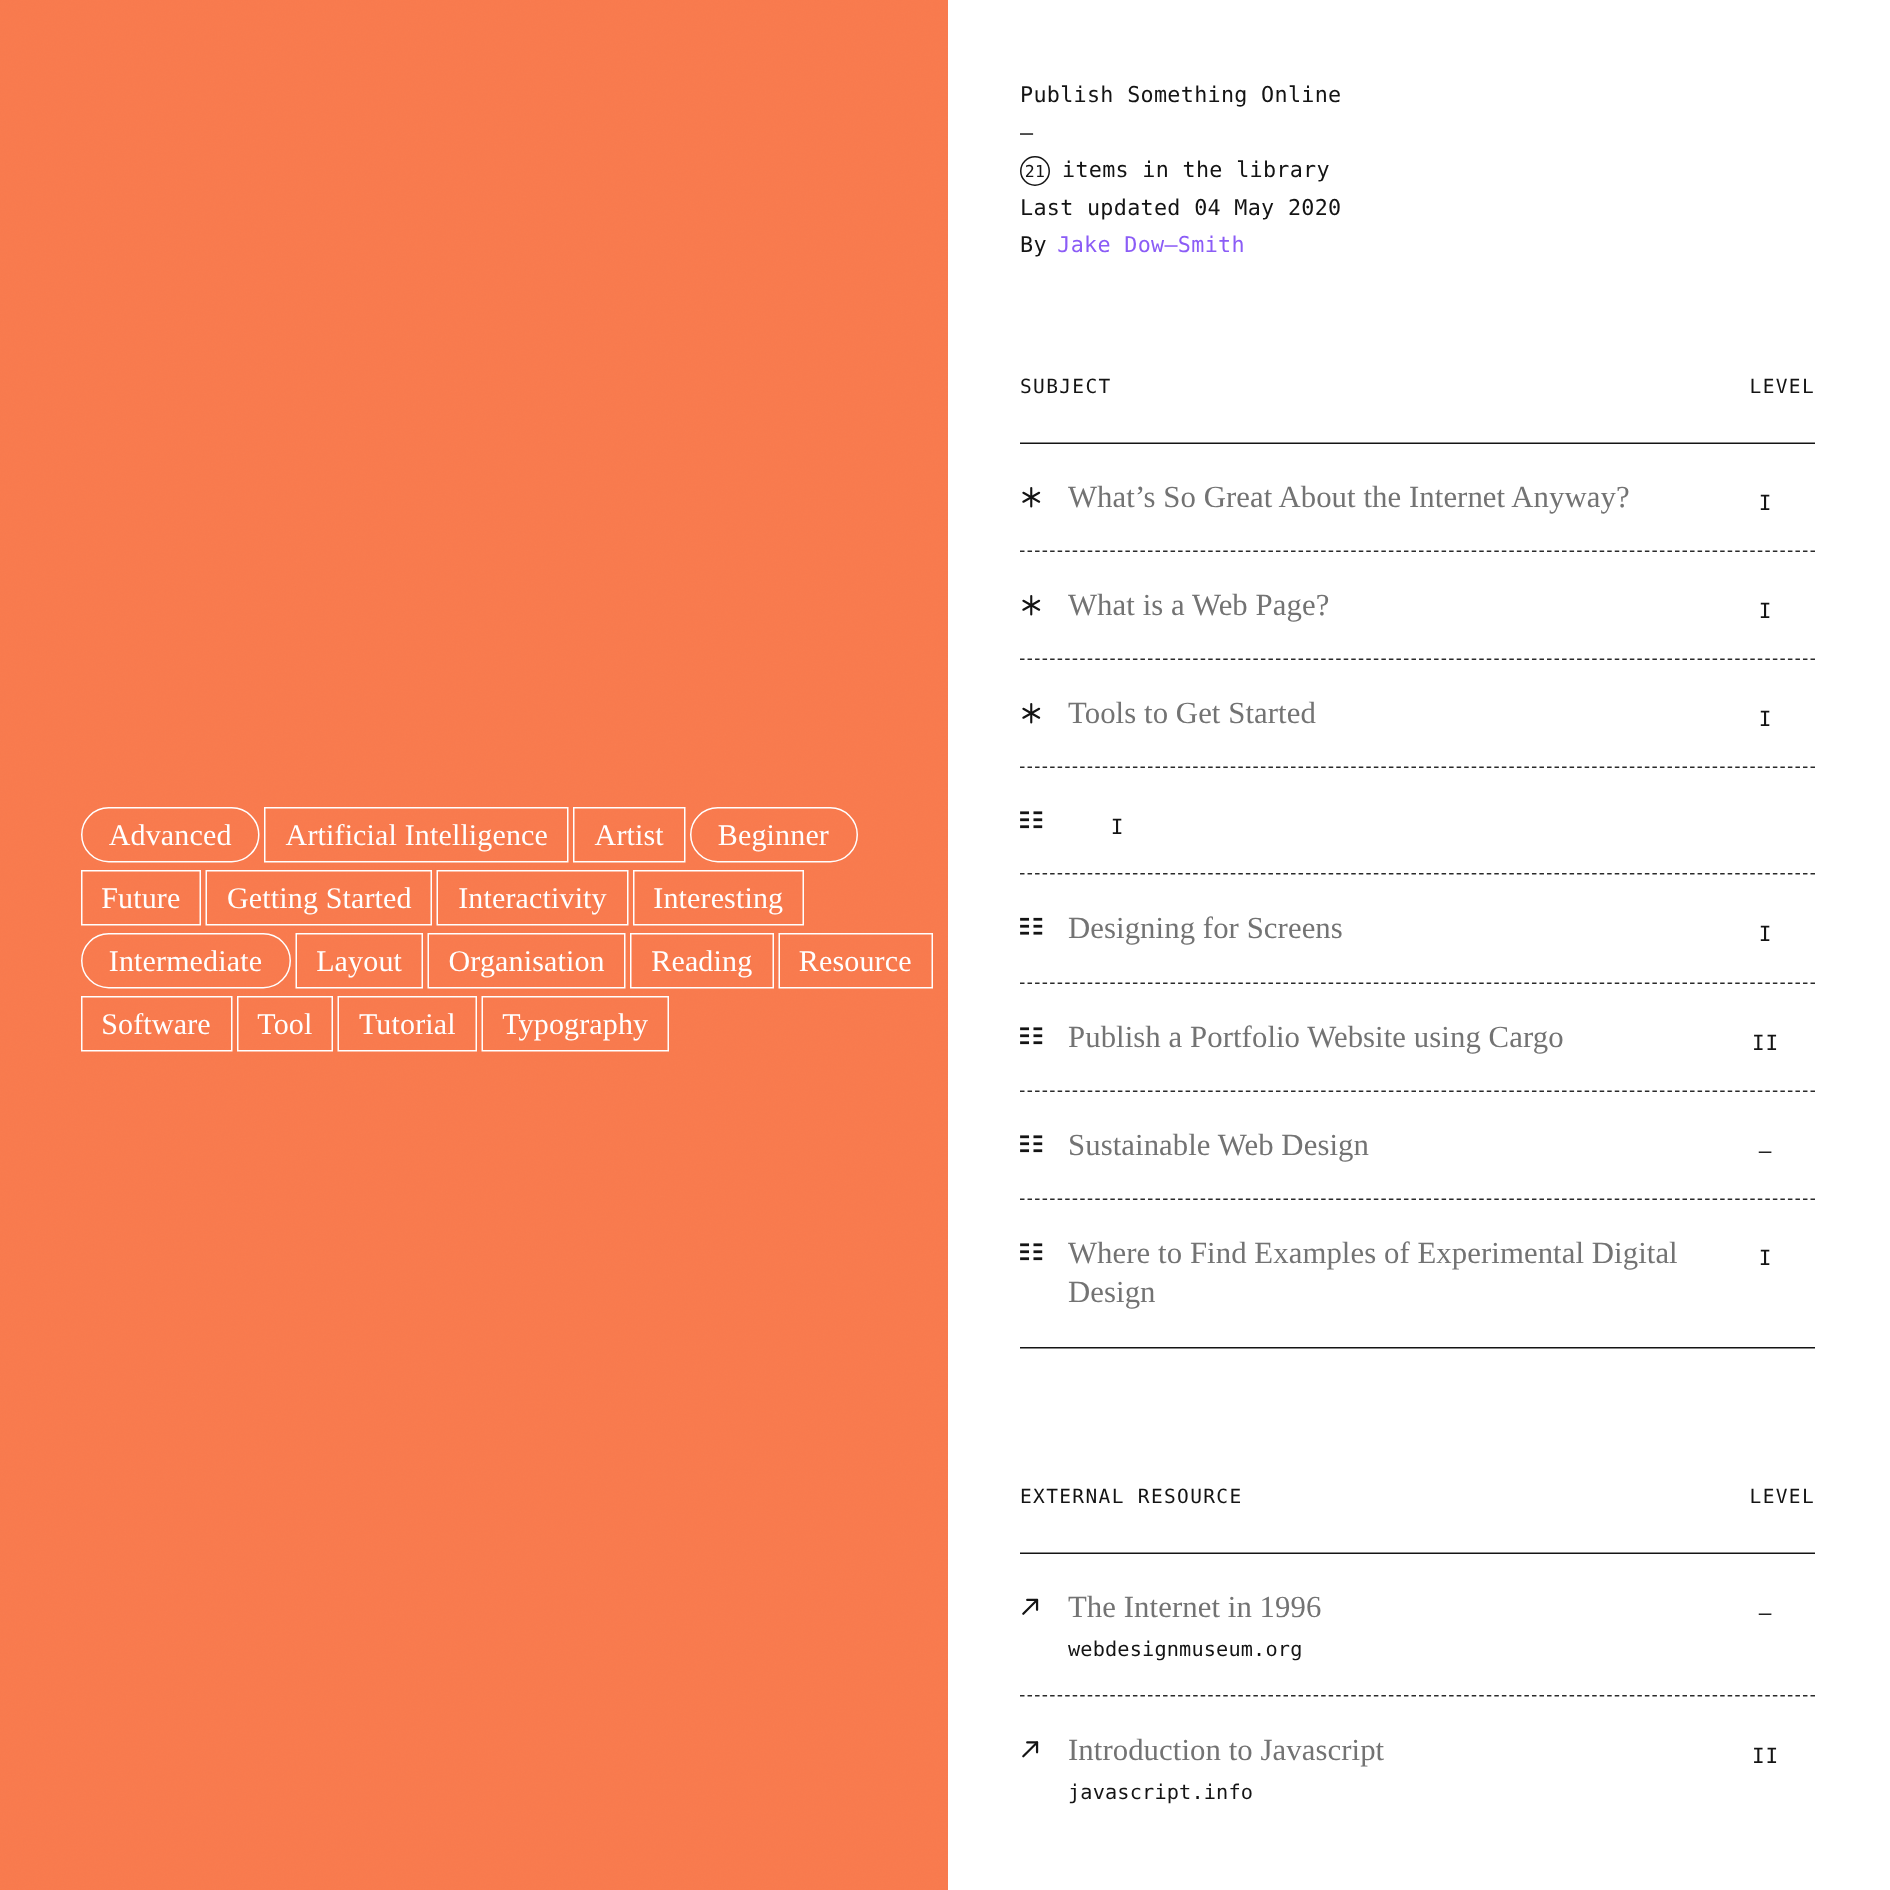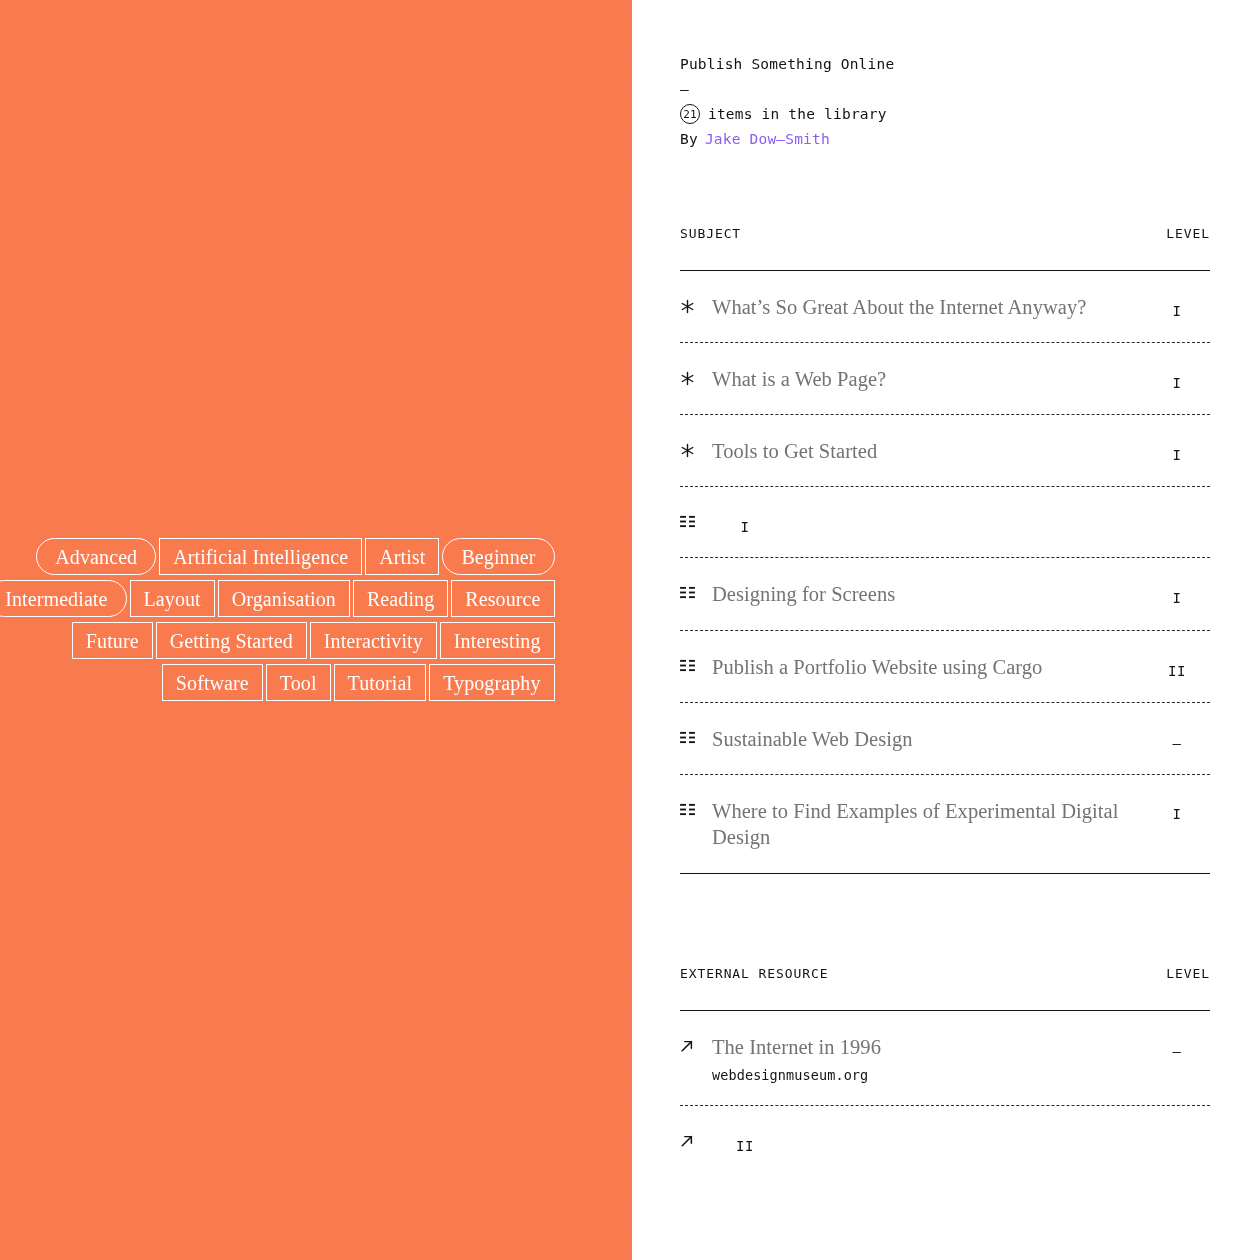--- a/index.html
+++ b/index.html
@@ -28,24 +28,24 @@
   .noise {
     position: absolute; inset: 0;
     opacity: .55;
     pointer-events: none;
   }
 
   .tag-cloud {
     position: absolute;
     left: 0; right: 0;
     top: 538px;
-    padding: 0 76px;
+    padding: 0 52px;
     display: flex;
     flex-direction: column;
-    align-items: flex-end;
+    align-items: flex-start;
   }
   .tag-row {
     display: flex;
     justify-content: center;
     align-items: center;
     margin-bottom: 5px;
   }
   .tag {
     display: inline-flex;
     align-items: center;
@@ -222,32 +222,32 @@
     <div class="tag-cloud">
 
       <div class="tag-row">
         <span class="tag pill">Advanced</span>
         <span class="tag rect">Artificial Intelligence</span>
         <span class="tag rect">Artist</span>
         <span class="tag pill">Beginner</span>
       </div>
 
       <div class="tag-row">
+        <span class="tag rect">Future</span>
+        <span class="tag rect">Getting Started</span>
+        <span class="tag rect">Interactivity</span>
+        <span class="tag rect">Interesting</span>
+      </div>
+
+      <div class="tag-row">
         <span class="tag pill">Intermediate</span>
         <span class="tag rect">Layout</span>
         <span class="tag rect">Organisation</span>
         <span class="tag rect">Reading</span>
         <span class="tag rect">Resource</span>
-      </div>
-
-      <div class="tag-row">
-        <span class="tag rect">Future</span>
-        <span class="tag rect">Getting Started</span>
-        <span class="tag rect">Interactivity</span>
-        <span class="tag rect">Interesting</span>
       </div>
 
       <div class="tag-row">
         <span class="tag rect">Software</span>
         <span class="tag rect">Tool</span>
         <span class="tag rect">Tutorial</span>
         <span class="tag rect">Typography</span>
       </div>
     </div>
   </div>
@@ -255,20 +255,21 @@
   <div class="right-panel">
     <div class="content">
 
       <div class="meta">
         <div class="meta-title">Publish Something Online</div>
         <div class="meta-dash">–</div>
         <div class="meta-line">
           <span class="count-badge">21</span>
           <span>items in the library</span>
         </div>
+        <div class="meta-line">Last updated 04 May 2020</div>
         <div class="meta-line">
           <span class="by-label">By</span>
           <a class="author-link">Jake Dow–Smith</a>
         </div>
       </div>
 
       <div class="section section-subjects">
         <div class="col-head">
           <span>SUBJECT</span>
           <span class="lvl">LEVEL</span>
@@ -450,19 +451,23 @@
 
         <div class="row">
           <span class="icon-cell">
             <svg class="ico ico-arrow" viewBox="0 0 16 16">
                 <g stroke="#141414" stroke-width="1.7" fill="none" stroke-linecap="round" stroke-linejoin="round">
                   <line x1="2.5" y1="13.5" x2="13" y2="3"></line>
                   <polyline points="5.5,3 13,3 13,10.5"></polyline>
                 </g>
               </svg>
           </span>
+          <span class="subject-cell">
+            <span class="title" style="display: block;">Introduction to Javascript</span>
+            <span class="url" style="display: block;">javascript.info</span>
+          </span>
           <span class="level-cell">II</span>
         </div>
       </div>
 
     </div>
   </div>
 </div>
 
 </body></html>

